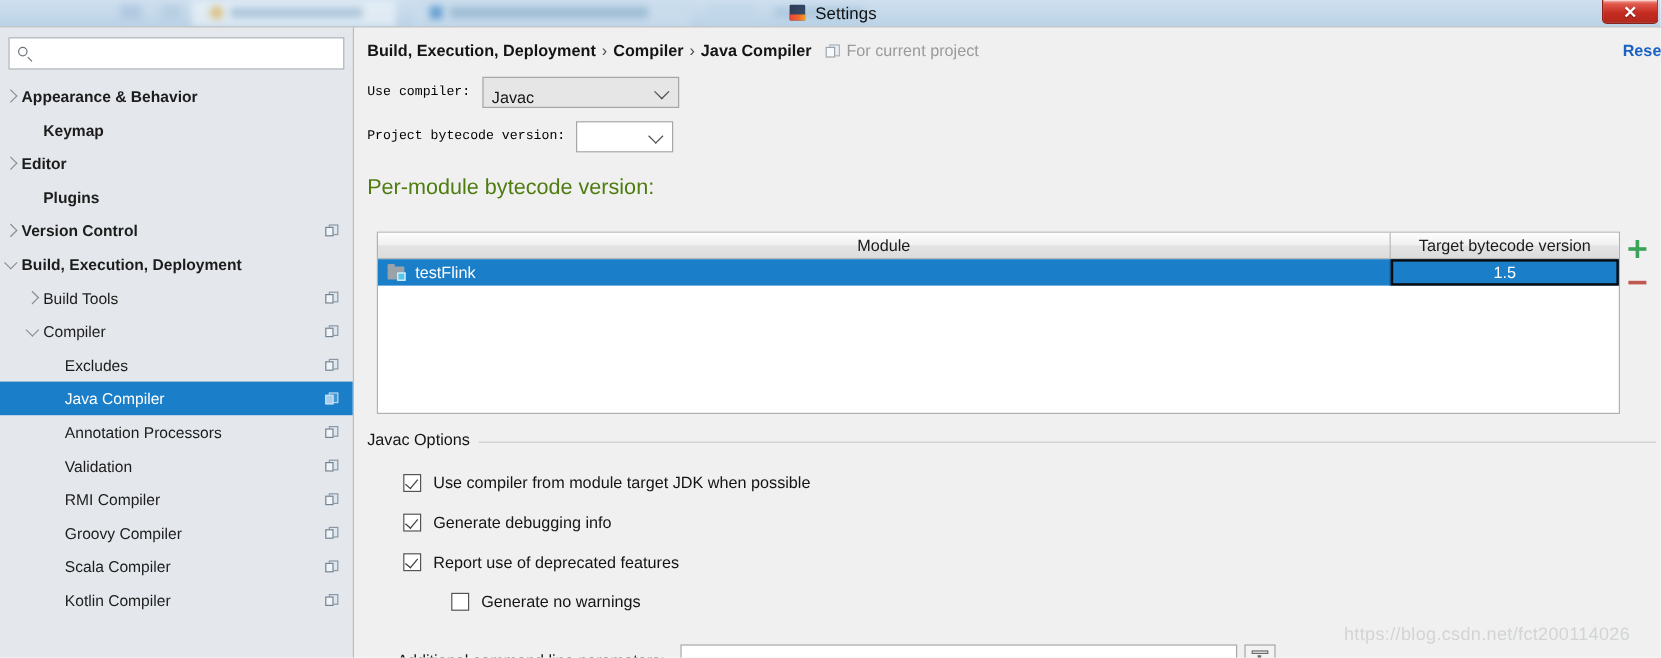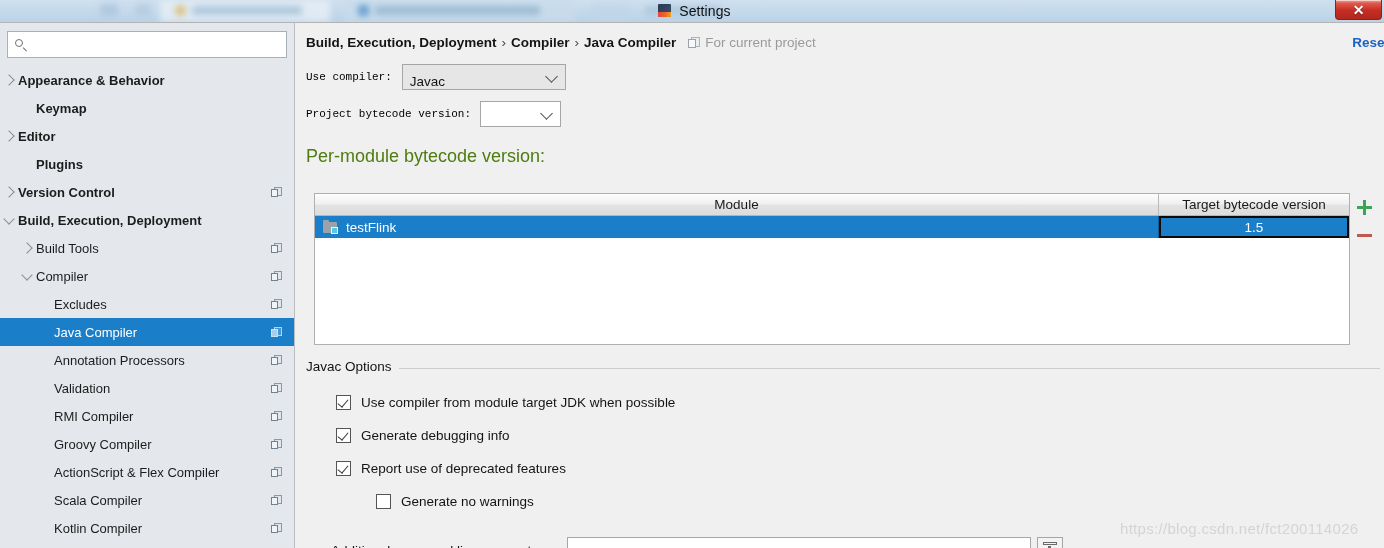--- a/index.html
+++ b/index.html
@@ -627,28 +627,20 @@
             <span class="tree-arrow" style="margin-left: 36px;"></span>
             <span class="tree-label">RMI Compiler</span>
             <span class="copy-badge">
               <span class="cb-back"></span>
               <span class="cb-front"></span>
             </span>
           </div>
           <div class="tree-row">
             <span class="tree-arrow" style="margin-left: 36px;"></span>
             <span class="tree-label">Groovy Compiler</span>
-            <span class="copy-badge">
-              <span class="cb-back"></span>
-              <span class="cb-front"></span>
-            </span>
-          </div>
-          <div class="tree-row">
-            <span class="tree-arrow" style="margin-left: 36px;"></span>
-            <span class="tree-label">ActionScript &amp; Flex Compiler</span>
             <span class="copy-badge">
               <span class="cb-back"></span>
               <span class="cb-front"></span>
             </span>
           </div>
           <div class="tree-row">
             <span class="tree-arrow" style="margin-left: 36px;"></span>
             <span class="tree-label">Scala Compiler</span>
             <span class="copy-badge">
               <span class="cb-back"></span>

